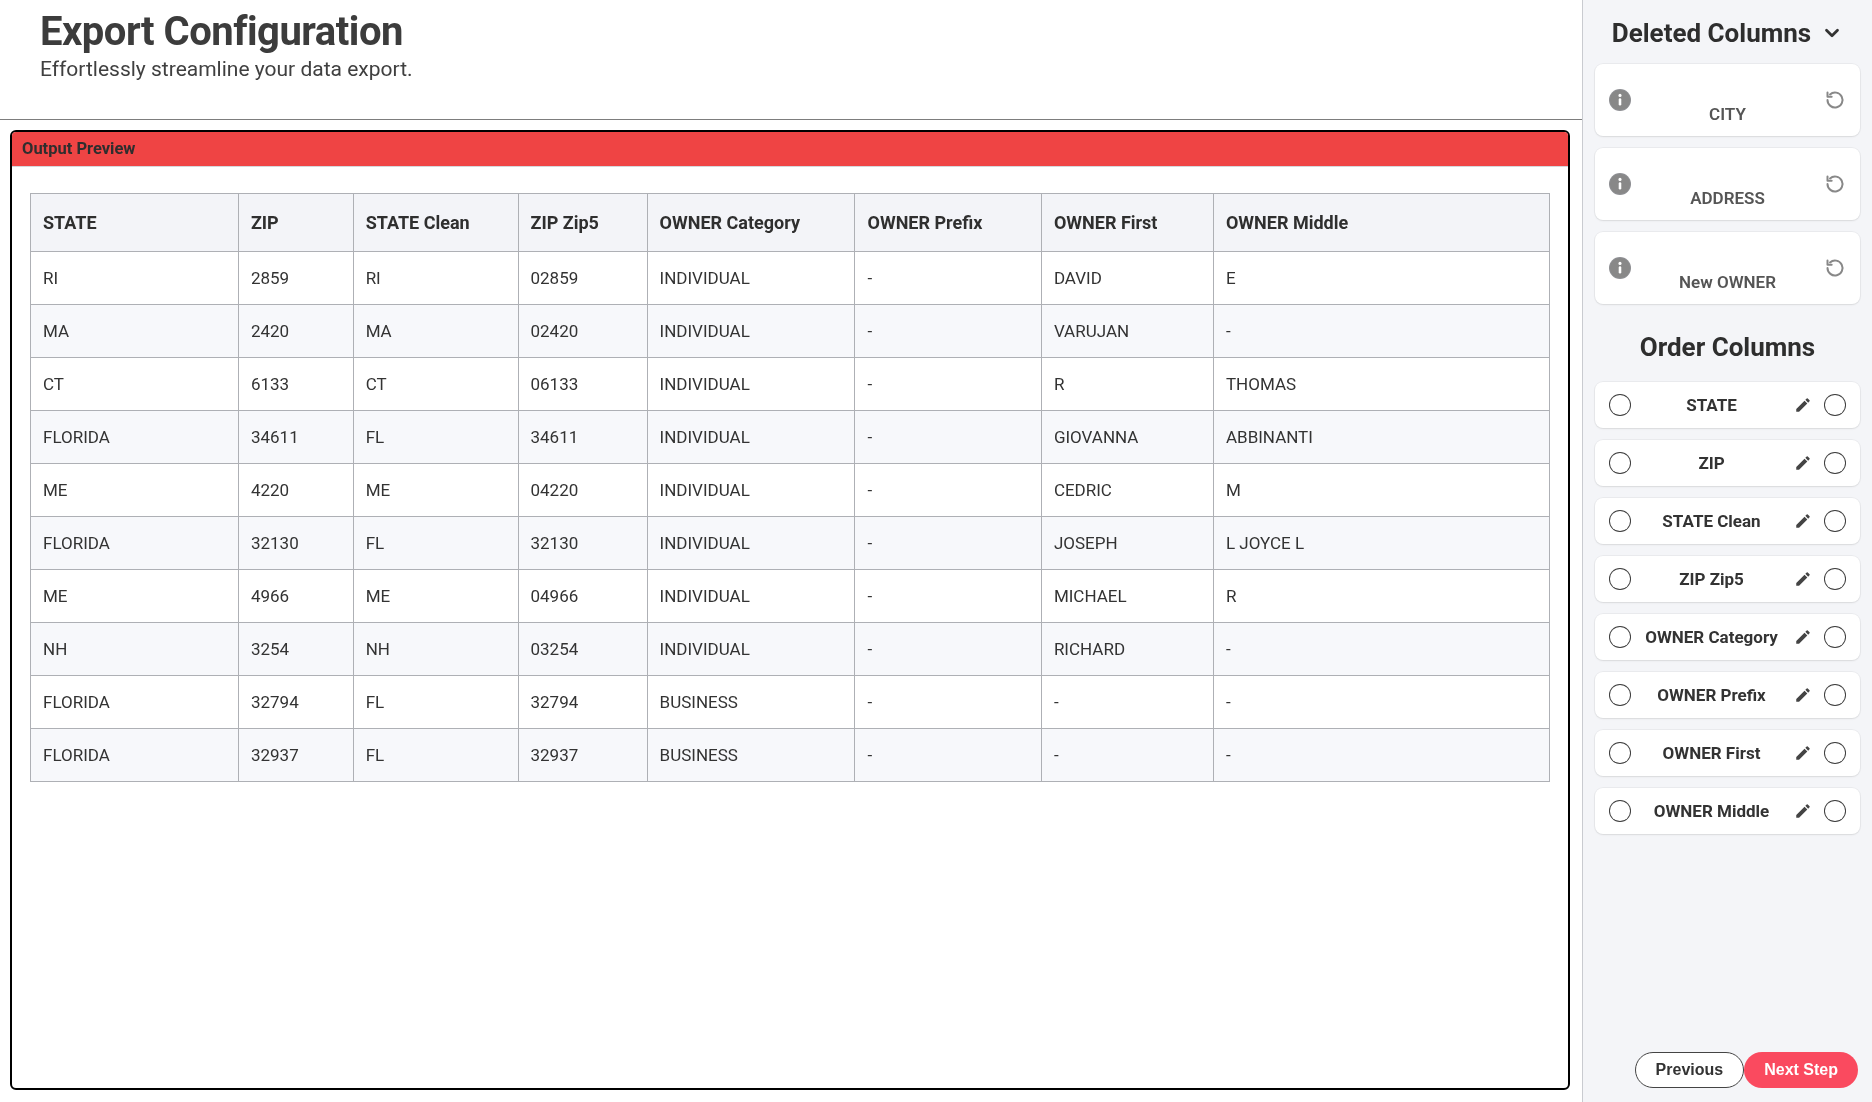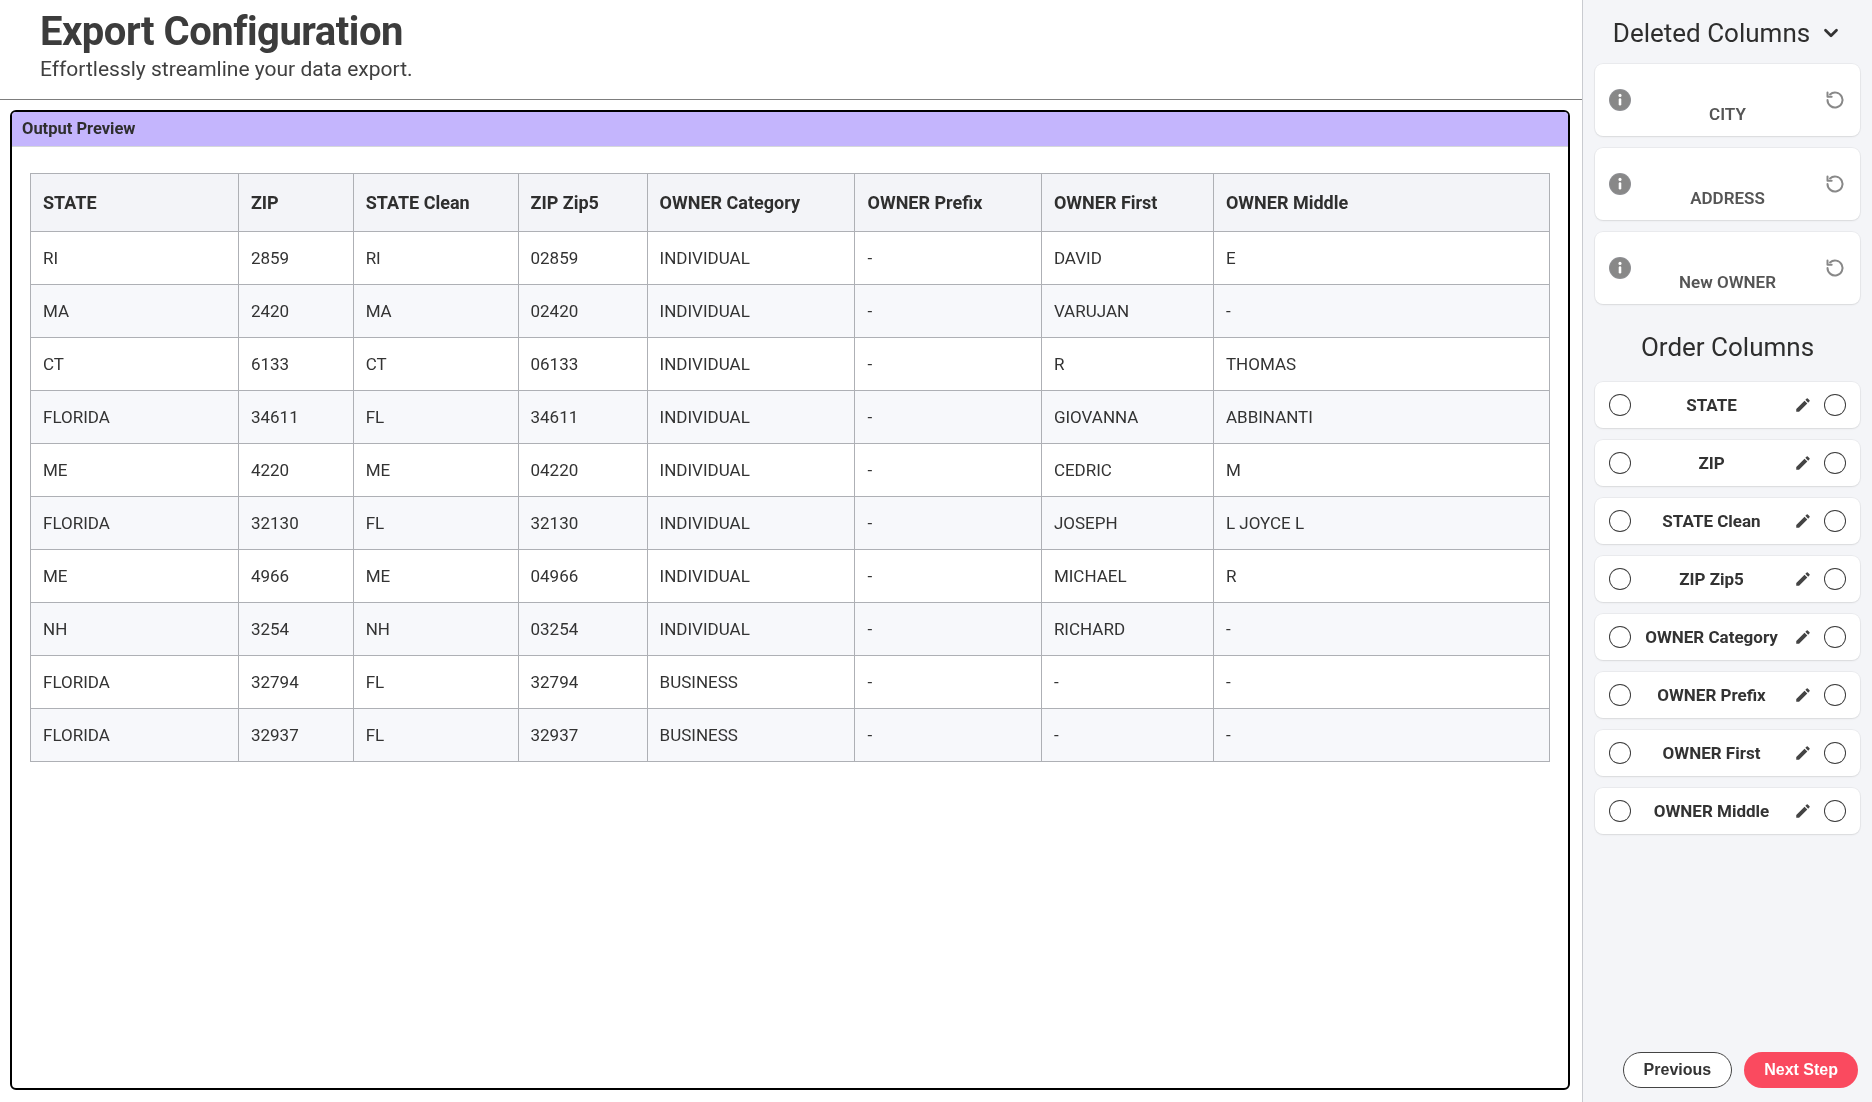--- a/index.html
+++ b/index.html
@@ -13,20 +13,21 @@
   .app {
     display: flex;
     height: 100vh;
     width: 100vw;
   }
   .main {
     flex: 1 1 auto;
     display: flex;
     flex-direction: column;
     min-width: 0;
+    gap: 20px;
   }
   .header {
     padding: 8px 40px 18px 40px;
   }
   .page-title {
     font-size: 40px;
     font-weight: 700;
     color: #3c3c3c;
     letter-spacing: -0.5px;
   }
@@ -43,21 +44,21 @@
   }
   .preview-panel {
     border: 2px solid #000;
     border-radius: 6px;
     height: 100%;
     display: flex;
     flex-direction: column;
     overflow: hidden;
   }
   .preview-caption {
-    background: #c4b5fd;
+    background: #ef4444;
     border-bottom: 1px solid #d5d7db;
     font-size: 16.5px;
     font-weight: 700;
     color: #2e2e2e;
     padding: 7px 10px 8px 10px;
   }
   .table-wrap {
     flex: 1 1 auto;
     overflow: auto;
     padding: 26px 18px 10px 18px;
@@ -120,21 +121,21 @@
     flex: 1 1 auto;
     overflow-y: auto;
     padding: 18px 12px 8px 12px;
   }
   .side-section-header {
     display: flex;
     align-items: center;
     justify-content: center;
     gap: 10px;
     font-size: 26px;
-    font-weight: 400;
+    font-weight: 700;
     color: #2e2e2e;
     margin-bottom: 16px;
   }
   .side-section-header.plain { margin-top: 28px; margin-bottom: 20px; }
   .chevron-down { display:inline-flex; }
   .chip {
     background: #fff;
     border-radius: 8px;
     box-shadow: 0 1px 2px rgba(0,0,0,0.08), 0 0 0 1px rgba(0,0,0,0.04);
     display: flex;
@@ -163,21 +164,20 @@
     background: #3a3a3a;
     color: #fff;
     border-radius: 50%;
   }
   .chip.deleted .iconbtn { color: #888; }
   .chip.deleted .iconbtn.circle { background: #8e8f93; }
   .side-footer {
     flex: 0 0 auto;
     display: flex;
     justify-content: flex-end;
-    gap: 12px;
     padding: 12px 14px 14px 14px;
     background: #f4f5f8;
   }
   .btn {
     border-radius: 999px;
     font-size: 16px;
     font-weight: 600;
     padding: 8px 20px;
     cursor: pointer;
     border: none;

